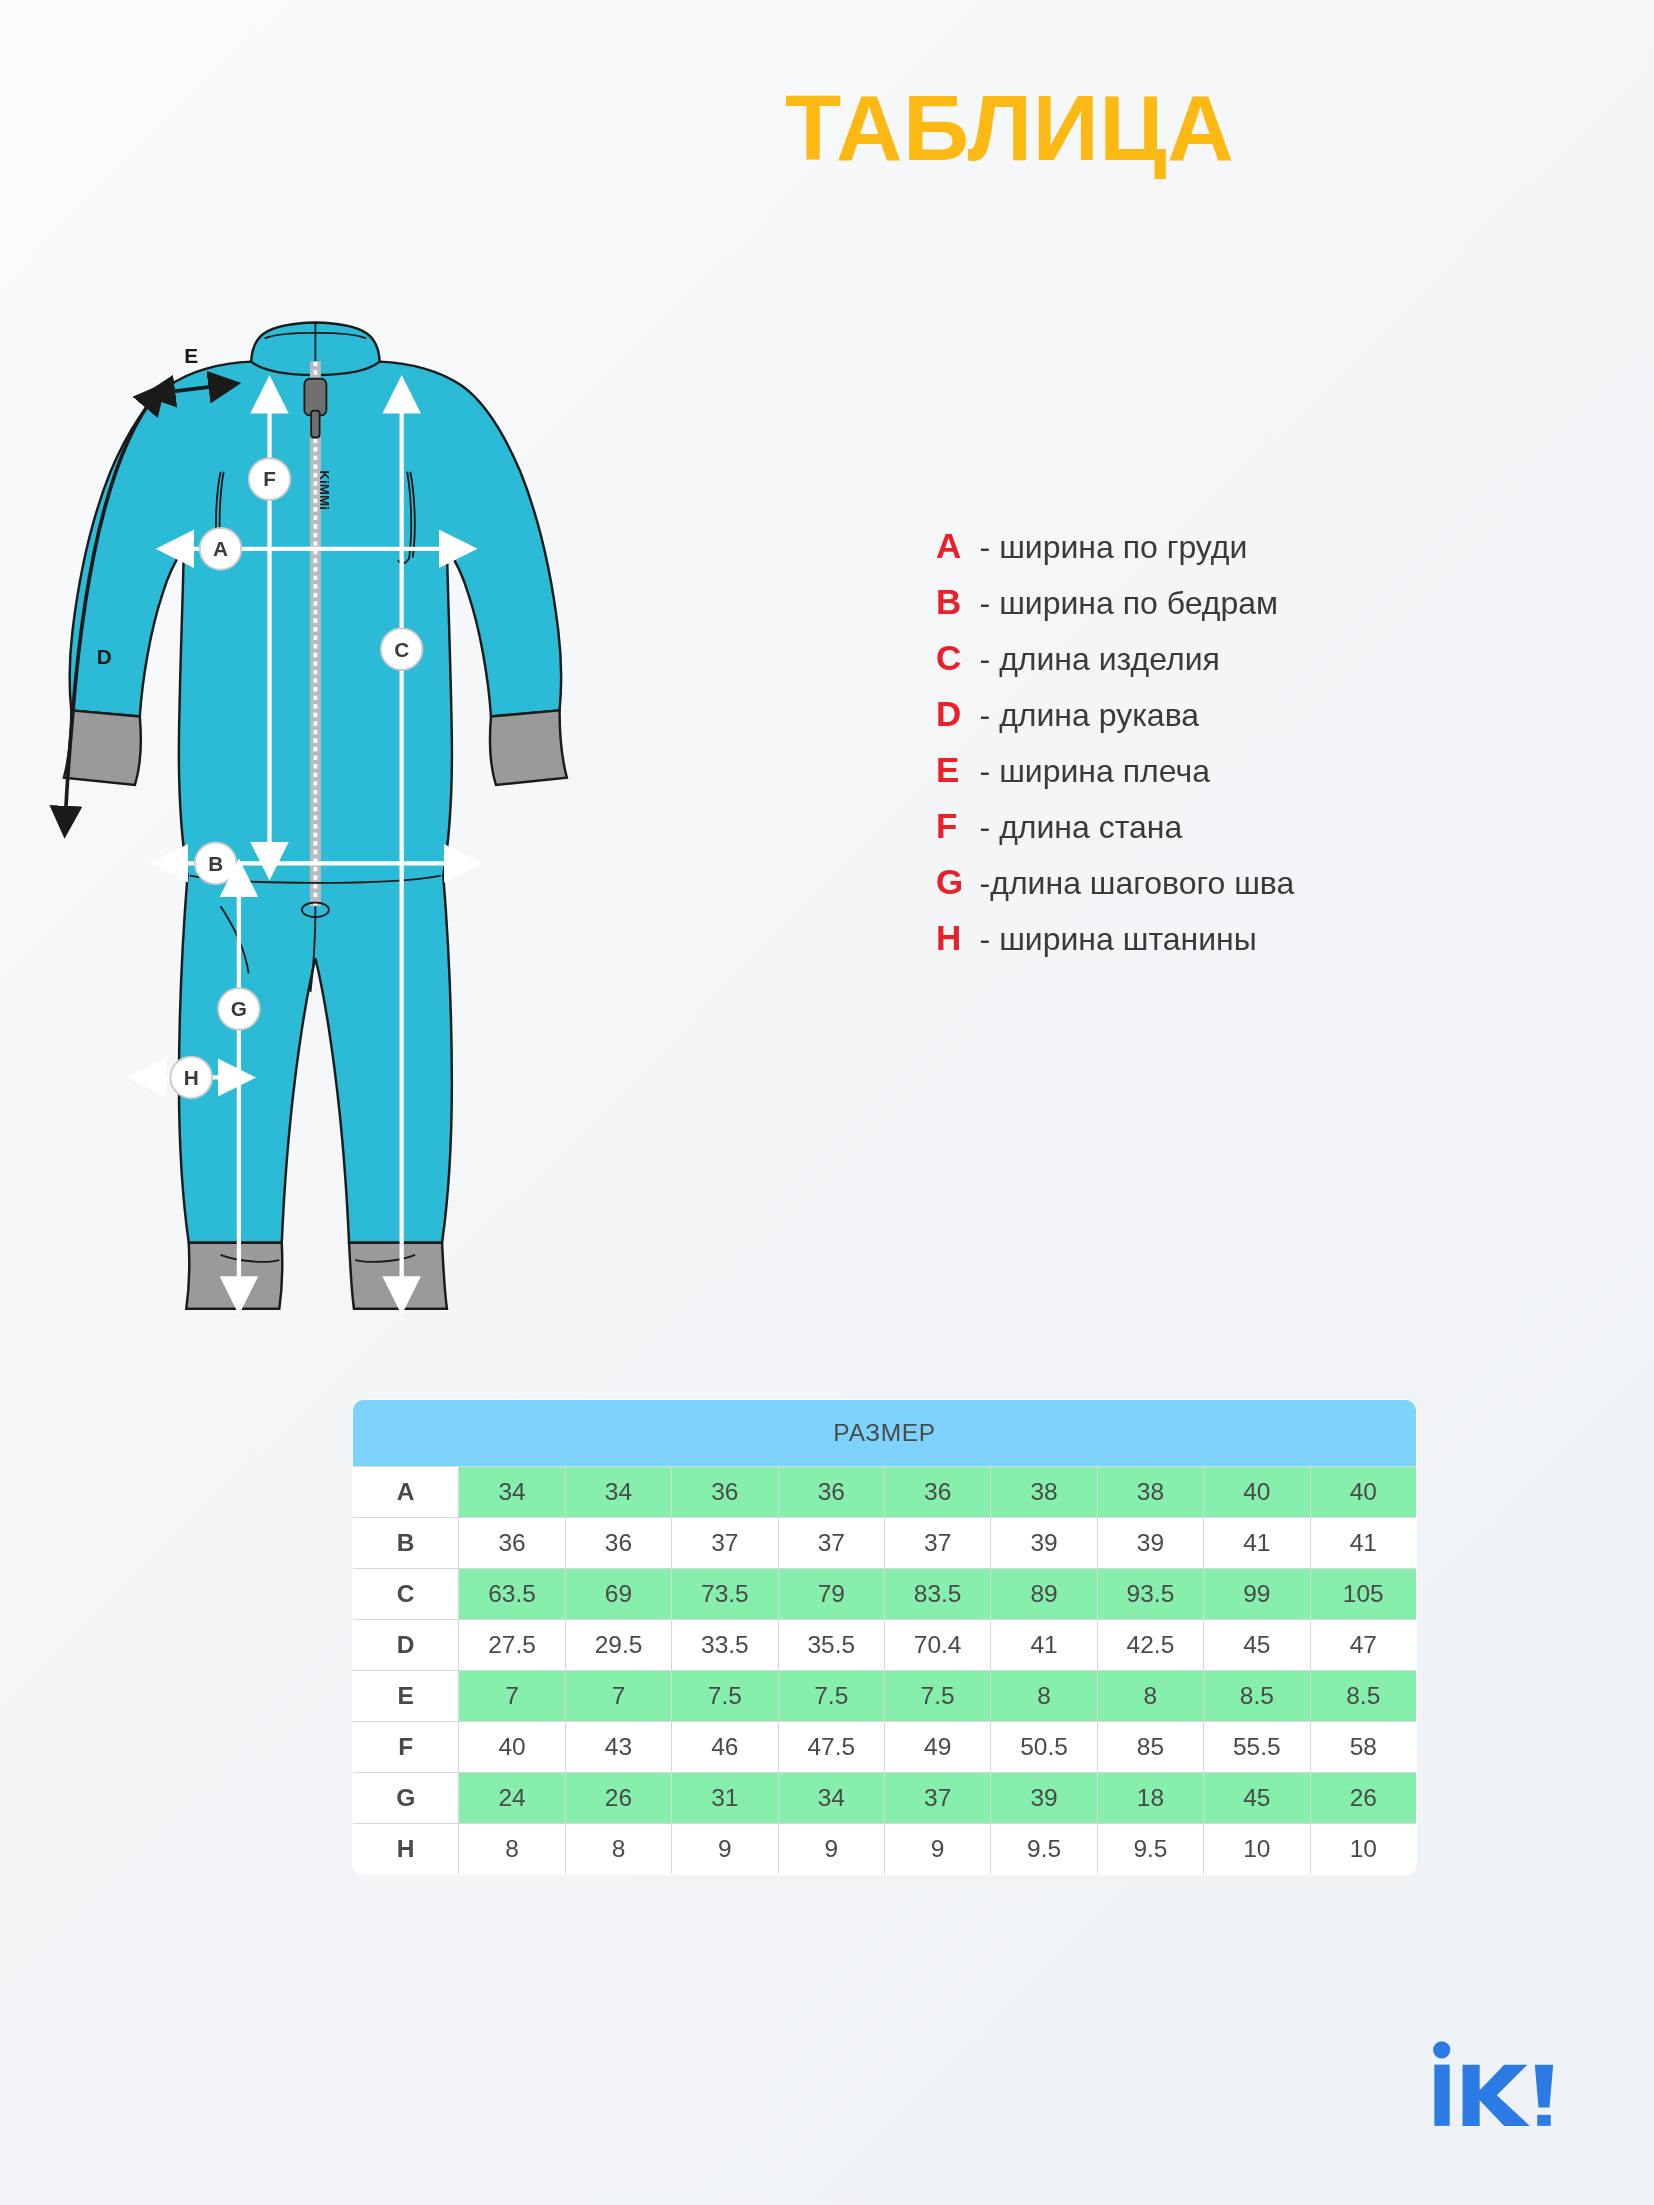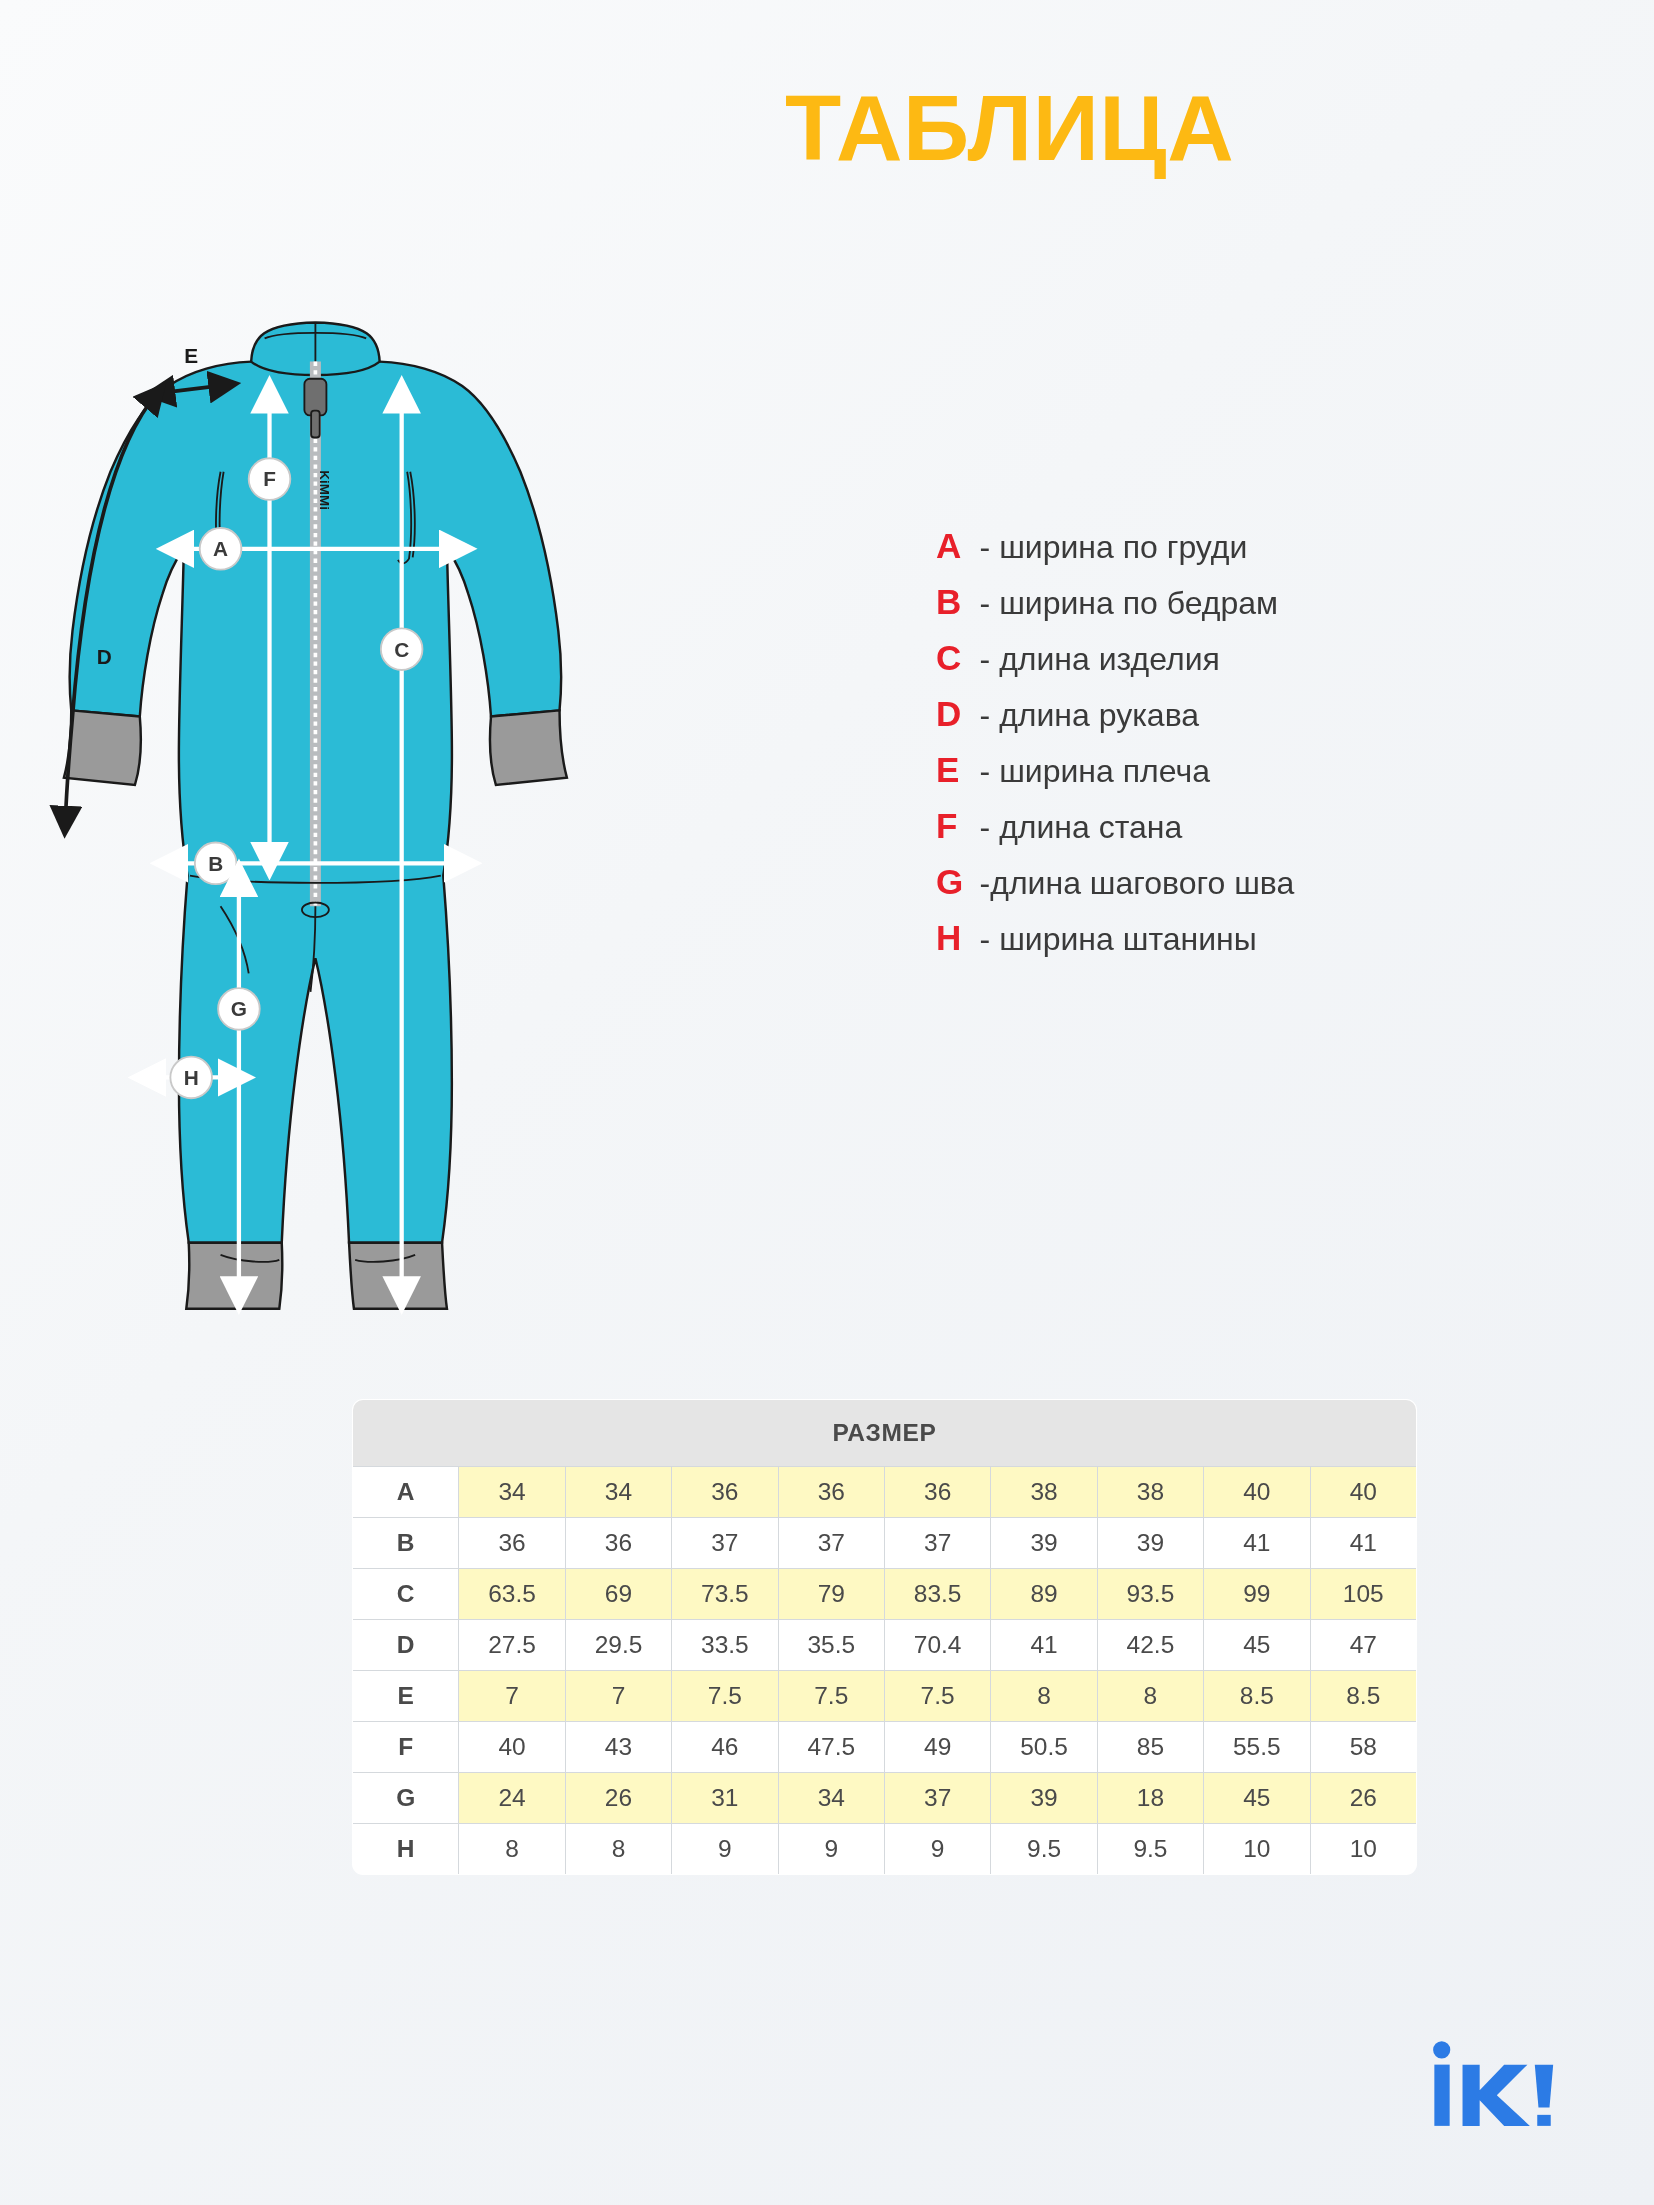--- a/index.html
+++ b/index.html
@@ -87,41 +87,41 @@
   table.size-table td, table.size-table th {
     border: 1.2px solid #d5d9dd;
     text-align: center;
     font-size: 24.5px;
     color: #4a4a4a;
     height: 50px;
     padding: 0;
   }
   .tbl-title {
     font-size: 32px;
-    font-weight: bold;
+    font-weight: normal;
     color: #FDB913;
     letter-spacing: 0.6px;
     border: none !important;
     height: 66px !important;
-    background: #e5e5e5;
+    background: #7dd3fc;
   }
   .col-head {
     font-size: 28px;
     font-weight: bold;
     color: #2C7BE5;
     background: #ffffff;
   }
   .row-head {
     font-size: 28px;
     font-weight: bold;
     color: #E8202A;
     background: #ffffff;
     width: 72px;
   }
-  tr.shaded td:not(.row-head) { background: #fef9c3; }
+  tr.shaded td:not(.row-head) { background: #86efac; }
   tr.plain td:not(.row-head) { background: #ffffff; }
   td.corner { background: #ffffff; border-left: none; border-top: none; }
 
   
   .logo {
     position: absolute;
     right: 80px;
     bottom: 73px;
     width: 147px;
     height: 98px;

